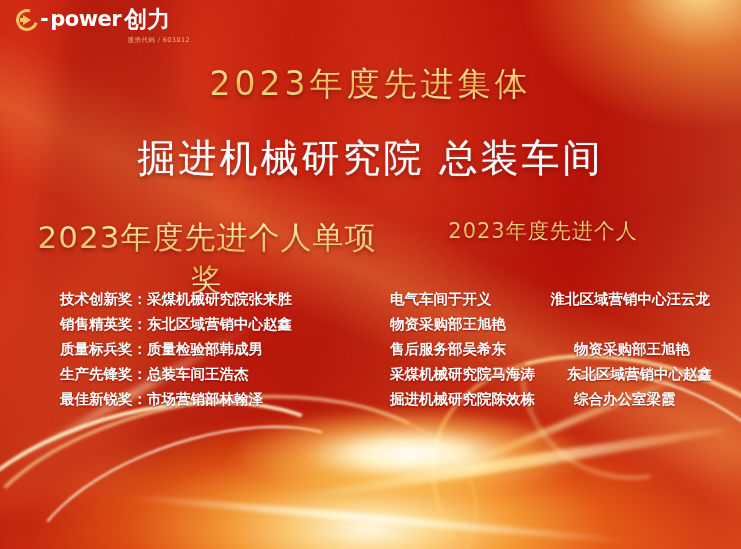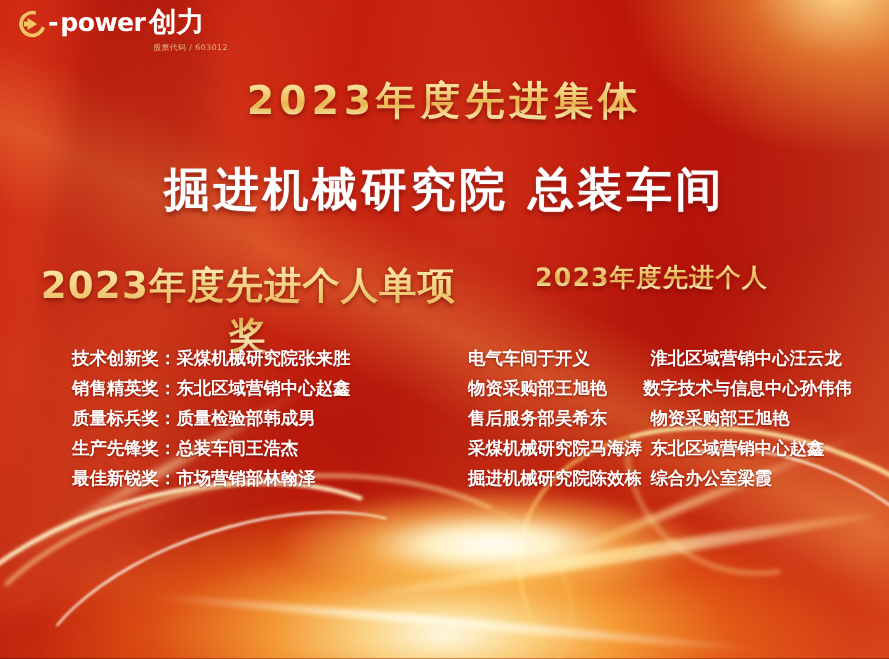--- a/index.html
+++ b/index.html
@@ -87,21 +87,21 @@
   .logo-mark .bar{position:absolute;left:4px;top:9px;width:7px;height:4px;background:#f3c462;}
   .logo-word{font-family:"DejaVu Sans","Liberation Sans",sans-serif;font-weight:bold;
      font-size:21px;letter-spacing:-.5px;color:#fff;line-height:1;}
   .logo-cn{font-family:"DejaVu Sans",sans-serif;font-weight:bold;font-size:23px;color:#fff;
      line-height:1;margin-left:1px;}
   .logo-sub{margin-top:5px;text-align:right;font-size:6.5px;color:#f0cfa0;letter-spacing:.4px;
      opacity:.85;padding-right:6px;}
 
   
   .headline{position:absolute;width:100%;text-align:center;
-    font-family:"DejaVu Sans","Liberation Sans",sans-serif;font-weight:bold;}
+    font-family:"DejaVu Sans","Liberation Sans",sans-serif;font-weight:normal;}
 
   .t-main{top:62px;font-size:33px;letter-spacing:4px;
     background:linear-gradient(180deg,#fff3c4 0%,#f6d98a 26%,#e8b44e 55%,#f4e0a0 78%,#d79a36 100%);
     -webkit-background-clip:text;background-clip:text;color:transparent;
     filter:drop-shadow(0 2px 2px rgba(90,0,0,.55));}
   .t-sub{top:133px;font-size:38px;letter-spacing:3px;color:#ffffff;
     text-shadow:0 2px 4px rgba(100,0,0,.6), 0 0 1px rgba(255,255,255,.8);}
 
   .t-award-left{top:217px;left:22px;width:370px;text-align:center;font-size:31px;letter-spacing:1px;
     background:linear-gradient(180deg,#fff0bb 0%,#f3d383 25%,#e2ae4b 58%,#f6e4ac 80%,#cf9330 100%);
@@ -112,21 +112,21 @@
     -webkit-background-clip:text;background-clip:text;color:transparent;
     filter:drop-shadow(0 2px 2px rgba(90,0,0,.55));}
 
   
   .col{position:absolute;color:#ffffff;font-weight:bold;font-size:14.5px;line-height:25px;
     text-shadow:0 1px 2px rgba(110,5,0,.75);}
   .col-left{left:60px;top:287px;width:300px;text-align:left;}
   .col-left .row{white-space:nowrap;}
 
   .col-right{left:390px;top:287px;width:320px;}
-  .col-right .row{display:flex;white-space:nowrap;}
+  .col-right .row{display:flex;white-space:nowrap;gap:32px;}
   .col-right .cell-a{width:152px;}
   .col-right .cell-b{flex:1;}
 </style>
 </head>
 <body>
 
 <div id="poster">
 
   <div class="fold fold-a"></div>
   <div class="fold fold-b"></div>
@@ -175,21 +175,20 @@
     <div class="row">最佳新锐奖：市场营销部林翰泽</div>
   </div>
 
   <div class="col col-right">
     <div class="row">
       <span class="cell-a">电气车间于开义</span>
       <span class="cell-b">淮北区域营销中心汪云龙</span>
     </div>
     <div class="row">
       <span class="cell-a">物资采购部王旭艳</span>
-      <span class="cell-b">数字技术与信息中心孙伟伟</span>
     </div>
     <div class="row">
       <span class="cell-a">售后服务部吴希东</span>
       <span class="cell-b">物资采购部王旭艳</span>
     </div>
     <div class="row">
       <span class="cell-a">采煤机械研究院马海涛</span>
       <span class="cell-b">东北区域营销中心赵鑫</span>
     </div>
     <div class="row">

